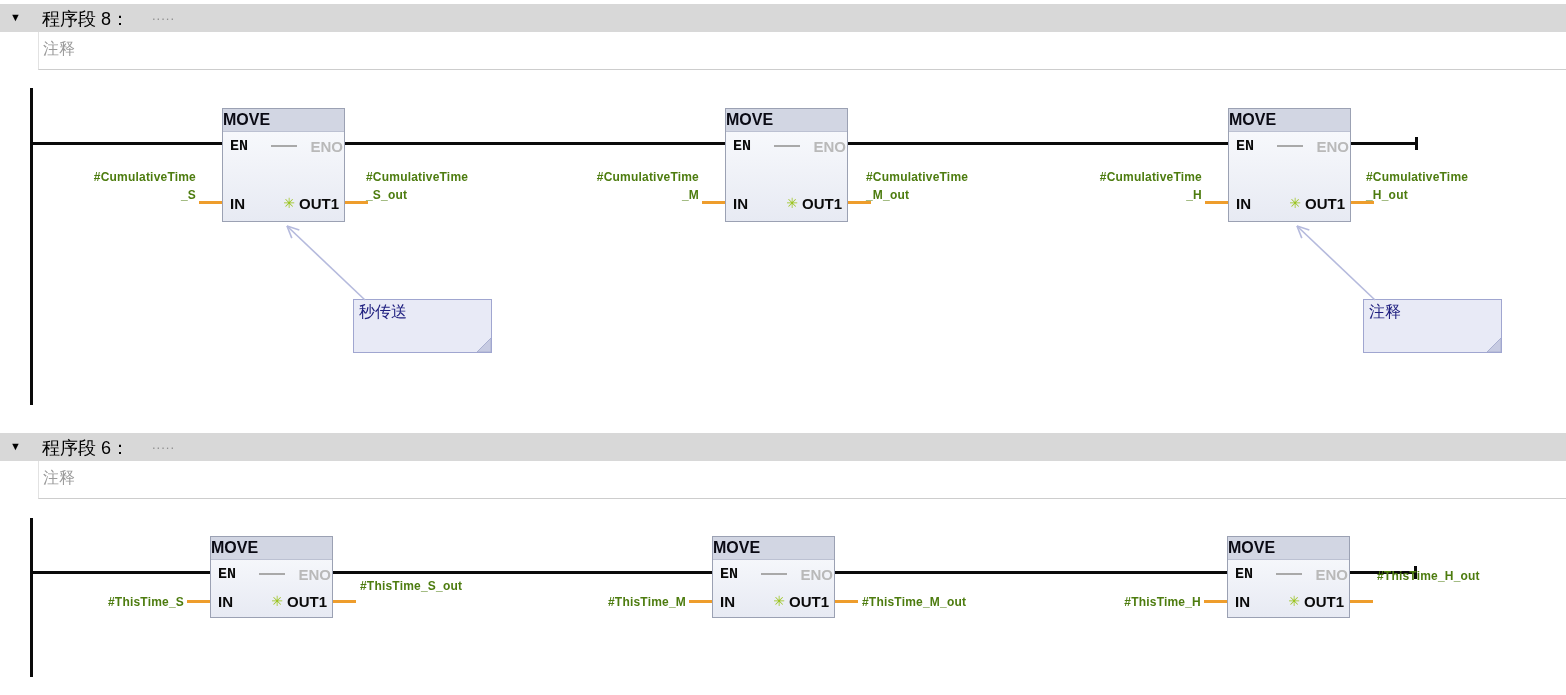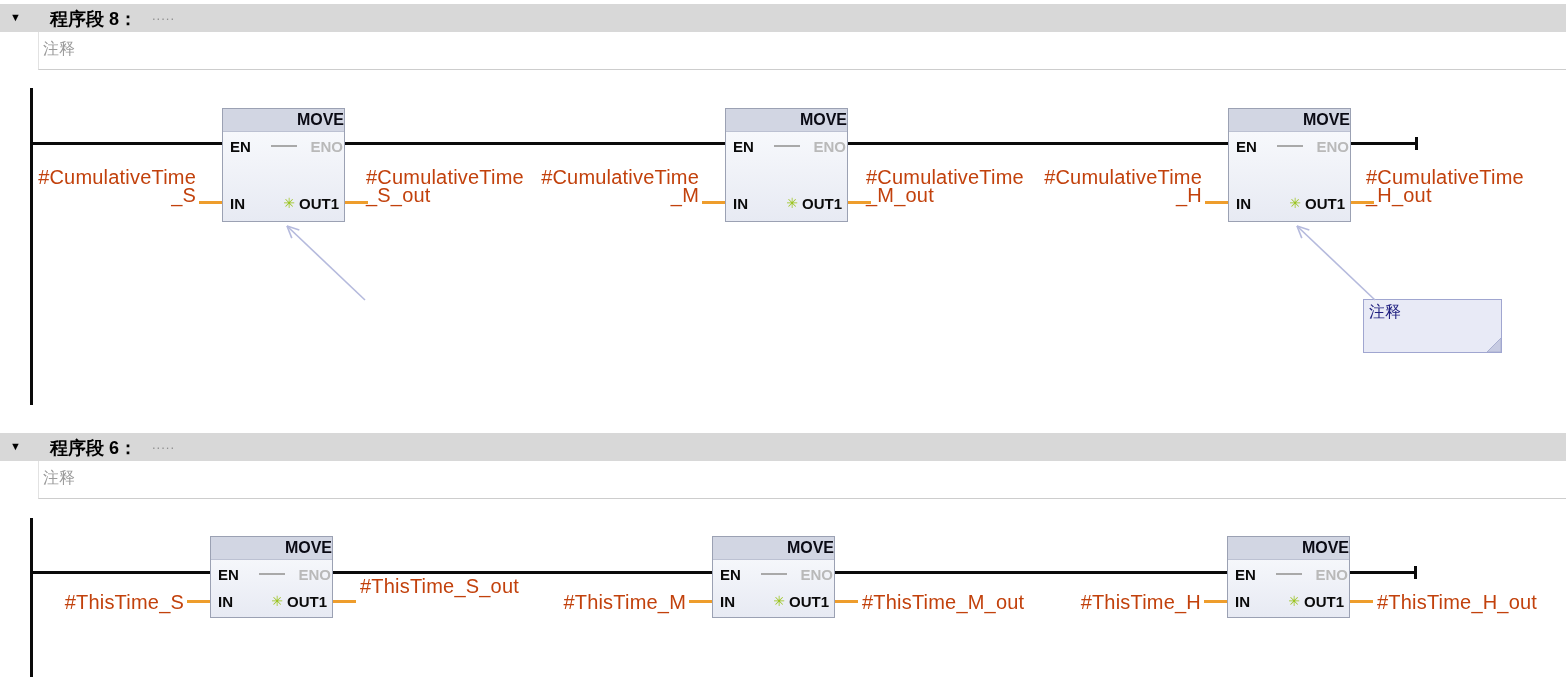--- a/index.html
+++ b/index.html
@@ -2,54 +2,54 @@
 <html><head>
 <meta charset="utf-8">
 <style>
   html,body{margin:0;padding:0;background:#fff;}
   body{font-family:"Liberation Sans","DejaVu Sans",sans-serif;}
   .canvas{position:relative;width:1566px;height:695px;background:#ffffff;overflow:hidden;}
 
   
   .net-bar{position:absolute;left:0;width:1566px;height:28px;background:#d8d8d8;}
   .tri{position:absolute;left:10px;top:7px;font-size:11px;color:#000;cursor:pointer;}
-  .net-title{position:absolute;left:50px;top:3px;font-size:18px;font-weight:bold;color:#000;}
+  .net-title{position:absolute;left:42px;top:3px;font-size:18px;font-weight:normal;color:#000;}
   .net-dots{position:absolute;left:152px;top:4px;font-size:13px;color:#8f8f8f;letter-spacing:1px;}
 
   
   .comment-field{position:absolute;left:38px;right:0;height:38px;background:#fff;
     border-bottom:1px solid #cdcdcd;border-left:1px solid #e2e2e2;box-sizing:border-box;}
   .comment-text{color:#9b9b9b;font-size:16px;padding:7px 0 0 4px;}
 
   
   .rail{position:absolute;width:3px;background:#0a0a0a;}
   .hwire{position:absolute;height:3px;background:#0a0a0a;}
   .owire{position:absolute;height:3px;background:#ee9d2c;}
   .endtick{position:absolute;width:3px;height:13px;background:#0a0a0a;}
 
   
   .block{position:absolute;width:123px;box-sizing:border-box;border:1px solid #9ba1b3;
     background:linear-gradient(180deg,#fbfcfe 0%,#e7eaf3 100%);}
   .block.net8{height:114px;}
   .block.net9{height:82px;}
-  .hdr{height:22px;line-height:22px;text-align:right;background:#d2d6e3;
+  .hdr{height:22px;line-height:22px;text-align:left;background:#d2d6e3;
     border-bottom:1px solid #bcc1d2;font-weight:bold;font-size:16px;color:#0a0a14;}
   .port{position:absolute;font-size:15px;font-weight:bold;color:#0a0a0a;white-space:nowrap;}
-  .port.en{left:7px;top:29px;}
+  .port.en{left:7px;top:29px;font-family:Liberation Mono, monospace;}
   .port.eno{right:1px;top:29px;color:#b9b9b9;}
   .dash{position:absolute;left:48px;top:36px;width:26px;height:2px;background:#a9a9a9;}
   .net8 .pin-in{left:7px;top:86px;}
   .net8 .outgrp{right:5px;top:86px;}
   .net9 .pin-in{left:7px;top:56px;}
   .net9 .outgrp{right:5px;top:56px;}
   .outgrp{position:absolute;display:flex;align-items:center;gap:4px;}
   .star{color:#9ac31c;font-size:14px;font-weight:bold;line-height:15px;}
 
   
-  .lbl{position:absolute;font-size:20px;color:#c2410c;line-height:18px;letter-spacing:0.2px;white-space:nowrap;}
+  .lbl{position:absolute;font-size:12px;color:#4d7c0f;line-height:18px;letter-spacing:0.2px;white-space:nowrap;font-weight:bold;}
   .lbl.right{text-align:right;}
   .lbl div{white-space:nowrap;}
 
   
   .cbox{position:absolute;width:139px;height:54px;background:#e8eaf6;
     border:1px solid #a0a6d0;box-sizing:border-box;}
   .ctext{color:#202080;font-size:16px;padding:2px 0 0 5px;}
   .fold{position:absolute;right:0;bottom:0;display:block;}
 
   .arrows{position:absolute;left:0;top:0;pointer-events:none;}
@@ -134,20 +134,26 @@
   </div>
   <div class="lbl right" style="left:1022px;top:168px;width:180px">
     <div>#CumulativeTime</div>
     <div>_H</div>
   </div>
   <div class="lbl" style="left:1366px;top:168px;width:200px">
     <div>#CumulativeTime</div>
     <div>_H_out</div>
   </div>
 
+  <div class="cbox" style="left:353px;top:299px">
+    <div class="ctext">秒传送</div>
+    <svg class="fold" width="15" height="15">
+      <polygon points="15,1 15,15 1,15" fill="#c7cbe2" stroke="#aab0d0" stroke-width="1"></polygon>
+    </svg>
+  </div>
   <div class="cbox" style="left:1363px;top:299px">
     <div class="ctext">注释</div>
     <svg class="fold" width="15" height="15">
       <polygon points="15,1 15,15 1,15" fill="#c7cbe2" stroke="#aab0d0" stroke-width="1"></polygon>
     </svg>
   </div>
 
   <svg class="arrows" width="1566" height="695">
     <g stroke="#b5badd" stroke-width="1.6" fill="none">
       <line x1="365" y1="300" x2="287" y2="226"></line>
@@ -226,17 +232,17 @@
   </div>
   <div class="lbl right" style="left:506px;top:593px;width:180px">
     <div>#ThisTime_M</div>
   </div>
   <div class="lbl" style="left:862px;top:593px;width:200px">
     <div>#ThisTime_M_out</div>
   </div>
   <div class="lbl right" style="left:1021px;top:593px;width:180px">
     <div>#ThisTime_H</div>
   </div>
-  <div class="lbl" style="left:1377px;top:593px;width:189px">
+  <div class="lbl" style="left:1377px;top:567px;width:189px">
     <div>#ThisTime_H_out</div>
   </div>
 
 </div>
 
 </body></html>

